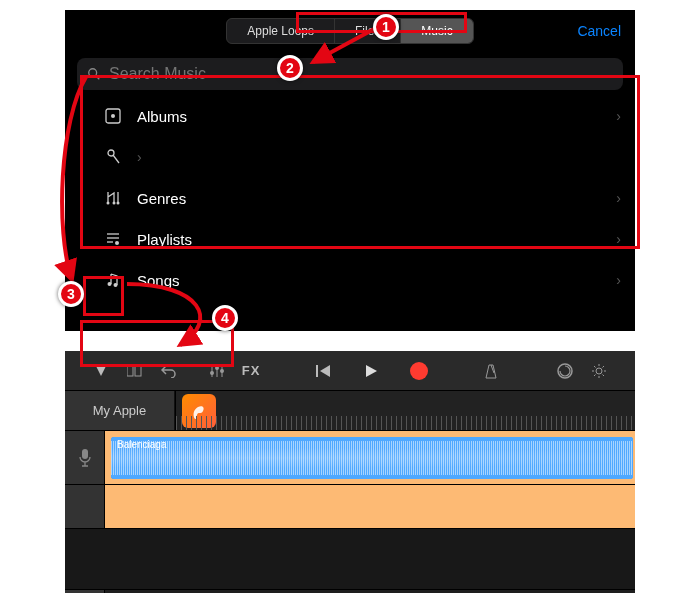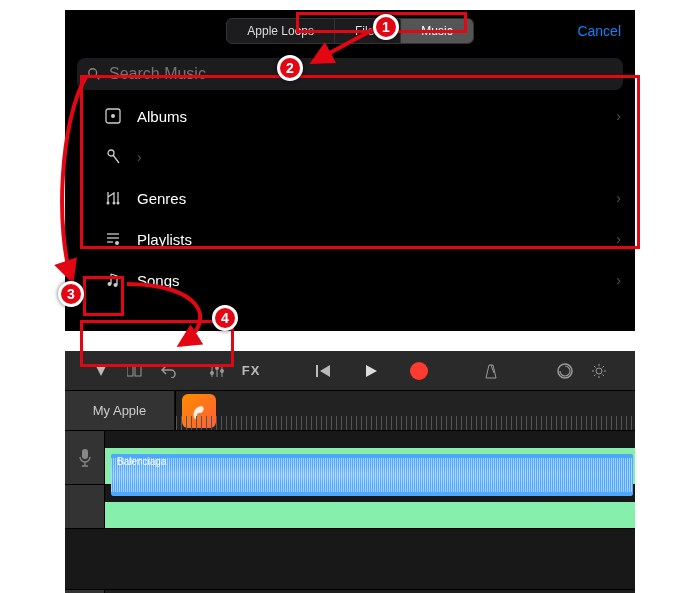--- a/index.html
+++ b/index.html
@@ -30,21 +30,21 @@
     .tb-spacer { flex: 1; }
     .tb-group { display: flex; align-items: center; gap: 14px; }
     .record-btn { width: 18px; height: 18px; background: #ff3b30; border-radius: 50%; }
     .mysongs-row { display: flex; align-items: stretch; background: #2a2a2a; height: 40px; border-bottom: 1px solid #000; }
     .mysongs-label { width: 110px; display: flex; align-items: center; justify-content: center; font-size: 13px; color: #ccc; border-right: 1px solid #111; background:#333; }
     .app-icon { width: 34px; height: 34px; margin: 3px 6px; background: linear-gradient(135deg, #ff8c00, #ff5e3a); border-radius: 6px; display: flex; align-items: center; justify-content: center; }
     .ruler { flex: 1; background: #222; position: relative; border-left:1px solid #000;}
     .ruler-ticks { position: absolute; bottom: 0; left: 0; right: 0; height: 14px; background: repeating-linear-gradient(to right, #555 0 1px, transparent 1px 5px); }
     .track-row { display: flex; align-items: stretch; height: 54px; background: #181818; border-bottom: 1px solid #000; }
     .track-head { width: 40px; background: #333; display: flex; align-items: center; justify-content: center; border-right: 1px solid #000; }
-    .track-body { flex: 1; position: relative; padding: 4px; background:#86efac;margin-top:17px;}
+    .track-body { flex: 1; position: relative; padding: 4px; background:#fdba74;}
     .region { position: relative; top:2px; left:2px; right:6px; height: 42px; background: #1e90ff; border-radius: 3px; overflow: hidden; }
     .region-label { position: absolute; top: 2px; left: 6px; font-size: 10px; color: #fff; z-index: 2; }
     .wave { position: absolute; inset: 0; background: linear-gradient(#4fa8ff, #4fa8ff); }
     .wave::before { content:''; position:absolute; top:50%; left:0; right:0; height:34px; transform:translateY(-50%); background: repeating-linear-gradient(to right, rgba(255,255,255,0.5) 0 1px, transparent 1px 2px), radial-gradient(ellipse 80% 30% at 30% 50%, rgba(255,255,255,0.2), transparent); }
     .empty-rows { height: 60px; background:#181818; }
     .add-row { display: flex; align-items: center; height: 40px; border-top:1px solid #000;}
     .add-head { width: 40px; height: 40px; background: #333; display: flex; align-items: center; justify-content: center; color: #aaa; font-size: 22px; border-right:1px solid #000;}
     
     
     .anno { position: absolute; z-index: 50; pointer-events: none; }

